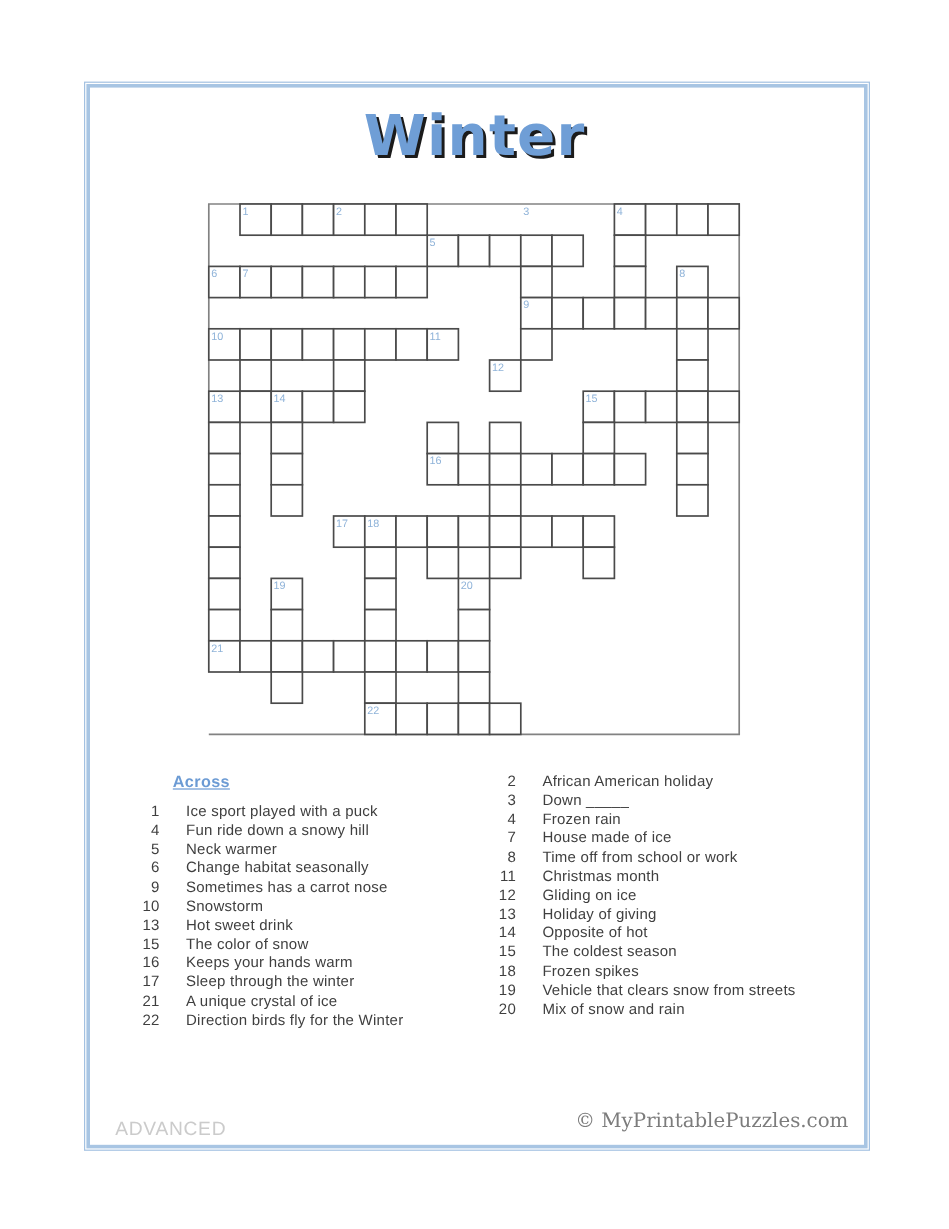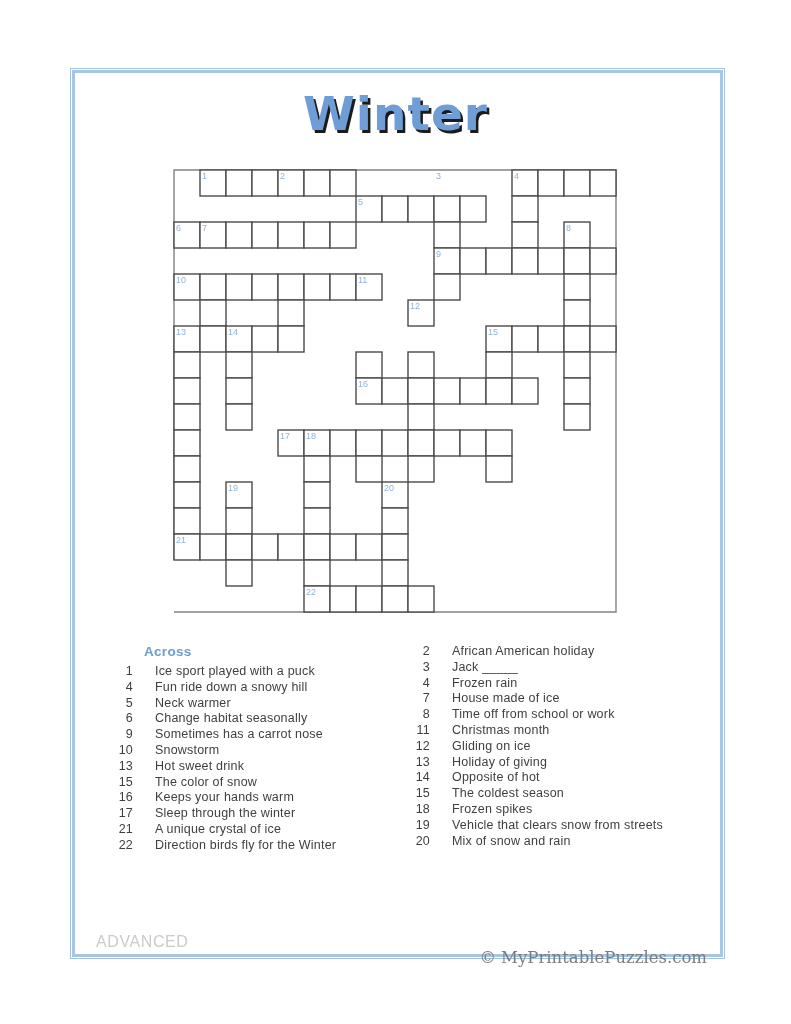--- a/index.html
+++ b/index.html
@@ -11,29 +11,29 @@
   
   #title{position:absolute;left:0;top:86px;width:100%;text-align:center;
          font-size:47px;font-weight:bold;color:#6f9ed6;letter-spacing:1px;
          text-shadow:2.5px 3px 0 #1b1b1b;font-family:"DejaVu Sans",sans-serif;}
   
   #grid-wrap{position:absolute;left:172px;top:168px;width:446px;height:446px;}
   
   .clue-block{position:absolute;width:330px;}
   #across-block{left:107px;top:644px;}
   #down-block{left:404px;top:644px;}
-  .clue-heading{margin:0 0 5px 37px;font-size:13.5px;font-weight:bold;color:#6c9bd4;
-                letter-spacing:0.3px;}
+  .clue-heading{margin:0 0 10px 37px;font-size:13.5px;font-weight:bold;color:#6c9bd4;
+                text-decoration:underline;letter-spacing:0.3px;}
   .clue-line{display:flex;height:15.8px;font-size:12.5px;color:#3f3f3f;letter-spacing:0.2px;}
   .clue-num{width:26px;text-align:right;flex:none;}
   .clue-text{margin-left:22px;white-space:nowrap;}
   
   #footer-left{position:absolute;left:85px;top:933px;font-size:16px;color:#cbcbcb;letter-spacing:0.6px;margin-left:11px;}
   #footer-right{position:absolute;right:84px;top:924px;font-size:16.5px;color:#7c7c7c;
-                font-family:"DejaVu Serif",serif;margin-top:24px;}
+                font-family:"DejaVu Serif",serif;}
 </style>
 </head>
 <body>
 
 <div id="page">
 
   <div id="frame">
     <div id="frame-inner"></div>
   </div>
 
@@ -237,21 +237,21 @@
   </div>
 
   <div id="down-block" class="clue-block">
     <div id="down-list">
         <div class="clue-line">
           <span class="clue-num">2</span>
           <span class="clue-text">African American holiday</span>
         </div>
         <div class="clue-line">
           <span class="clue-num">3</span>
-          <span class="clue-text">Jack _____</span>
+          <span class="clue-text">Down _____</span>
         </div>
         <div class="clue-line">
           <span class="clue-num">4</span>
           <span class="clue-text">Frozen rain</span>
         </div>
         <div class="clue-line">
           <span class="clue-num">7</span>
           <span class="clue-text">House made of ice</span>
         </div>
         <div class="clue-line">

